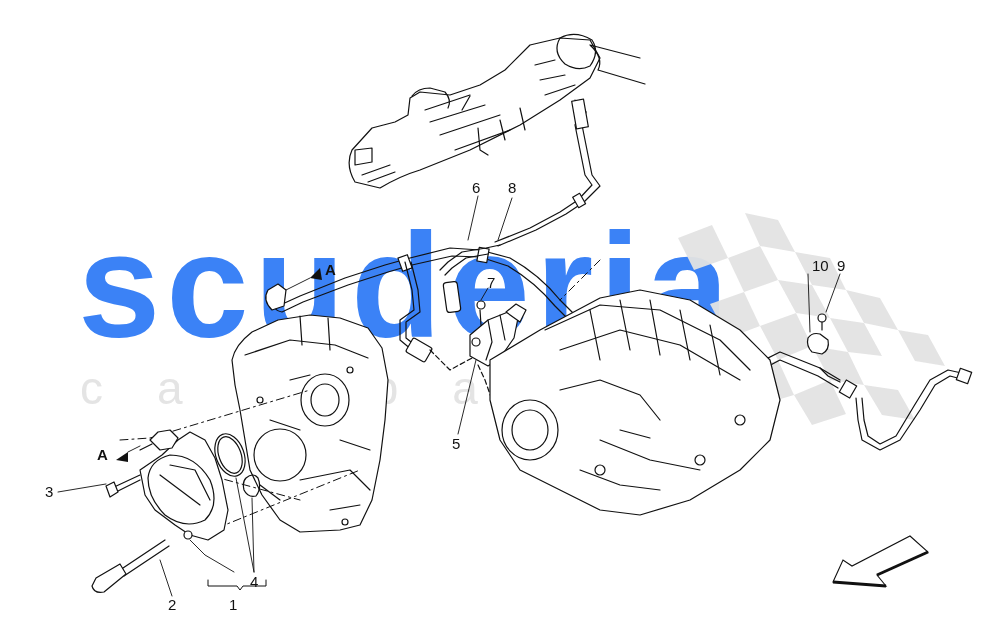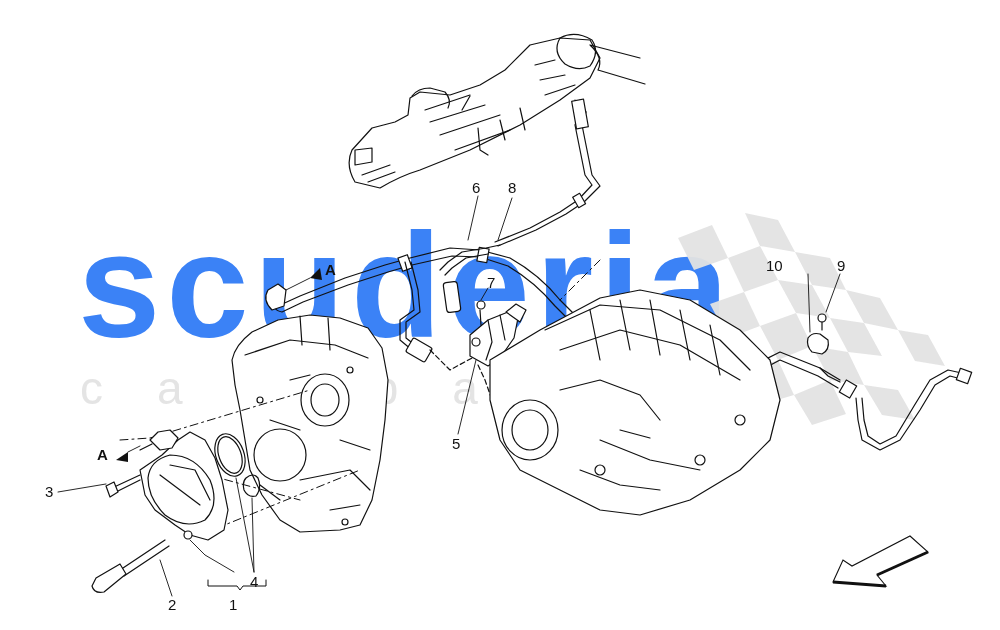--- a/index.html
+++ b/index.html
@@ -207,17 +207,17 @@
 
   <span class="callout" style="left:229px;top:597px;">1</span>
   <span class="callout" style="left:168px;top:597px;">2</span>
   <span class="callout" style="left:45px;top:484px;">3</span>
   <span class="callout" style="left:250px;top:574px;">4</span>
   <span class="callout" style="left:452px;top:436px;">5</span>
   <span class="callout" style="left:472px;top:180px;">6</span>
   <span class="callout" style="left:487px;top:275px;">7</span>
   <span class="callout" style="left:508px;top:180px;">8</span>
   <span class="callout" style="left:837px;top:258px;">9</span>
-  <span class="callout" style="left:766px;top:258px;">10</span>
+  <span class="callout" style="left:812px;top:258px;">10</span>
 
   <span class="callout-a" style="left:325px;top:262px;">A</span>
   <span class="callout-a" style="left:97px;top:447px;">A</span>
 </div>
 
 </body></html>

